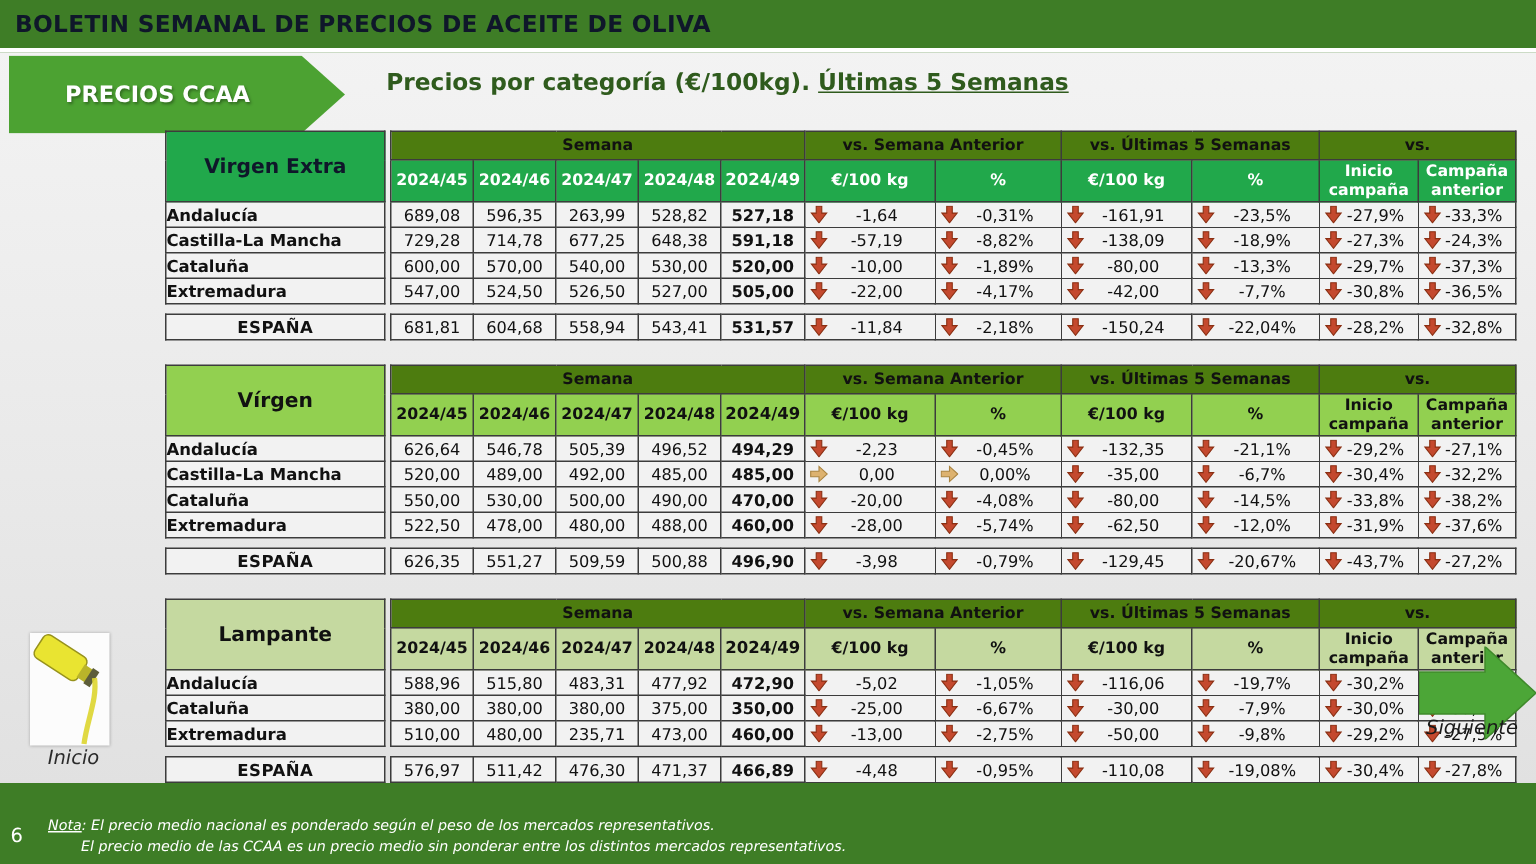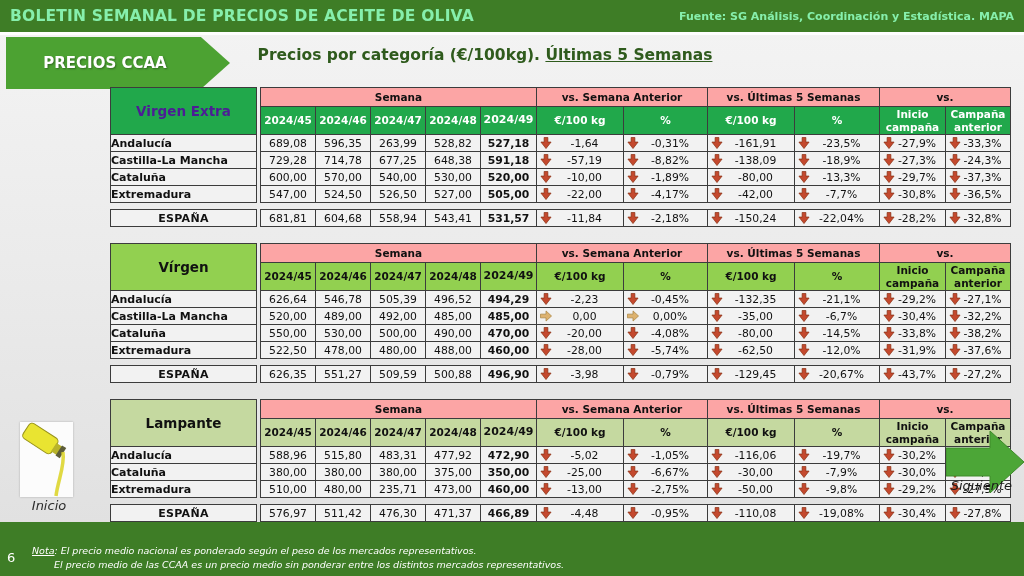--- a/index.html
+++ b/index.html
@@ -3,21 +3,21 @@
 <meta charset="utf-8">
 <style>
   html,body{margin:0;padding:0;}
   body{
     width:1024px;height:576px;position:relative;overflow:hidden;
     background:linear-gradient(180deg,#f4f4f4 0%,#e9e9e9 55%,#dfdfdf 100%);
     font-family:"DejaVu Sans","Liberation Sans",sans-serif;
   }
   .topbar{
     position:absolute;top:0;left:0;right:0;height:30px;background:var(--header_green,#3E7D26);
-    color:#86efac;display:flex;align-items:center;justify-content:space-between;
+    color:#0f172a;display:flex;align-items:center;justify-content:space-between;
     padding:16px 10px;box-sizing:border-box;border-bottom:3px solid #fff;
   }
   .topbar .t{font-weight:bold;font-size:15.5px;letter-spacing:.2px;}
   .topbar .s{font-weight:bold;font-size:11px;}
   .banner{
     position:absolute;top:37px;left:6px;width:224px;height:52px;
     background:var(--banner_green,#4CA232);color:#fff;font-weight:bold;font-size:15px;
     display:flex;align-items:center;justify-content:center;
     clip-path:polygon(0 0,87% 0,100% 50%,87% 100%,0 100%);
     text-shadow:1px 1px 2px rgba(0,0,0,.35);padding-right:26px;box-sizing:border-box;
@@ -29,21 +29,21 @@
   .u{text-decoration:underline;}
   #tables-area{position:absolute;left:110px;top:87px;}
   .tbl{margin-bottom:16px;}
   .tbl table{border-collapse:collapse;table-layout:fixed;}
   .tbl td{padding:0;vertical-align:middle;}
   .b{border:1px solid #3c3c3c;background:#f2f2f2;font-size:10.5px;color:#111;text-align:center;}
   .h1{height:19px}.h2{height:28px}
   tr.d,tr.t{height:17px}
   .gap td{height:6px;border:none;background:transparent;}
   .sp{border:none;background:transparent;}
-  .gh{background:#fca5a5;font-weight:bold;}
+  .gh{background:#4d7c0f;font-weight:bold;}
   .cat{font-weight:bold;font-size:13.5px;}
   .wk,.sh{font-weight:bold;line-height:1.15;}
   .wk.last{font-weight:800;font-size:11px;}
   .region{text-align:left;padding-left:5px;font-weight:bold;font-size:11px;white-space:nowrap;}
   .esp{font-weight:bold;font-size:11px;letter-spacing:.3px;}
   .val{font-size:10.8px;}
   .val.last{font-weight:bold;}
   .comp{position:relative;font-size:10.8px;}
   .comp span{display:inline-block;padding-left:9px;}
   .ar{position:absolute;left:3px;top:50%;transform:translateY(-50%);width:12px;height:12px;}
@@ -58,21 +58,20 @@
   .ministry{position:absolute;right:8px;top:5px;text-align:right;line-height:1.35;}
   .ministry .m1{font-weight:bold;font-size:12px;}
   .ministry .m2{font-size:10.5px;}
   .ministry .m3{font-size:10.5px;font-style:italic;}
 </style>
 </head>
 <body>
 
 <div class="topbar">
   <div class="t">BOLETIN SEMANAL DE PRECIOS DE ACEITE DE OLIVA</div>
-  <div class="s">Fuente: SG Análisis, Coordinación y Estadística. MAPA</div>
 </div>
 
 <div class="banner">
   <span>PRECIOS CCAA</span>
 </div>
 
 <div class="page-title">
   <span>Precios por categoría (€/100kg). </span><span class="u">Últimas 5 Semanas</span>
 </div>
 
@@ -89,21 +88,21 @@
           <col style="width:56px">
           <col style="width:87px">
           <col style="width:84px">
           <col style="width:87px">
           <col style="width:85px">
           <col style="width:66px">
           <col style="width:65px">
         </colgroup>
         <tbody>
           <tr class="h1">
-            <td class="b cat" rowspan="2" style="background:#21A84B;color:#4c1d95">Virgen Extra</td>
+            <td class="b cat" rowspan="2" style="background:#21A84B;color:#0f172a">Virgen Extra</td>
             <td class="sp" rowspan="2"></td>
             <td class="b gh" colspan="5">Semana</td>
             <td class="b gh" colspan="2">vs. Semana Anterior</td>
             <td class="b gh" colspan="2">vs. Últimas 5 Semanas</td>
             <td class="b gh" colspan="2">vs.</td>
           </tr>
           <tr class="h2">
             <td class="b wk" style="background:#21A84B;color:#FFFFFF">2024/45</td>
             <td class="b wk" style="background:#21A84B;color:#FFFFFF">2024/46</td>
             <td class="b wk" style="background:#21A84B;color:#FFFFFF">2024/47</td>

